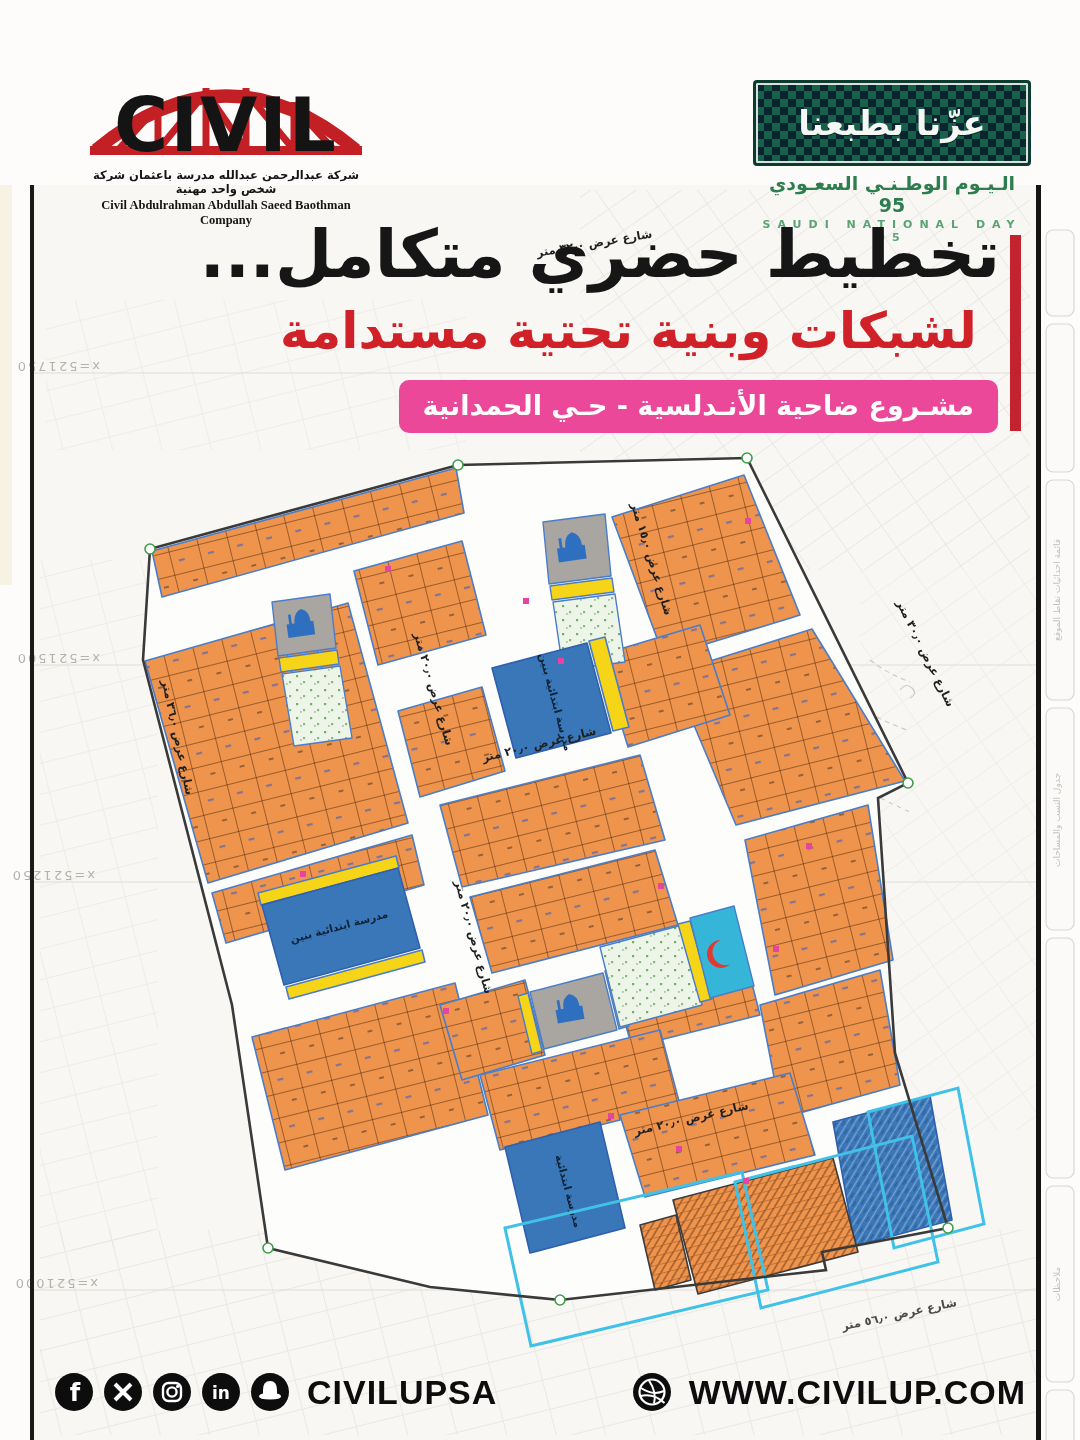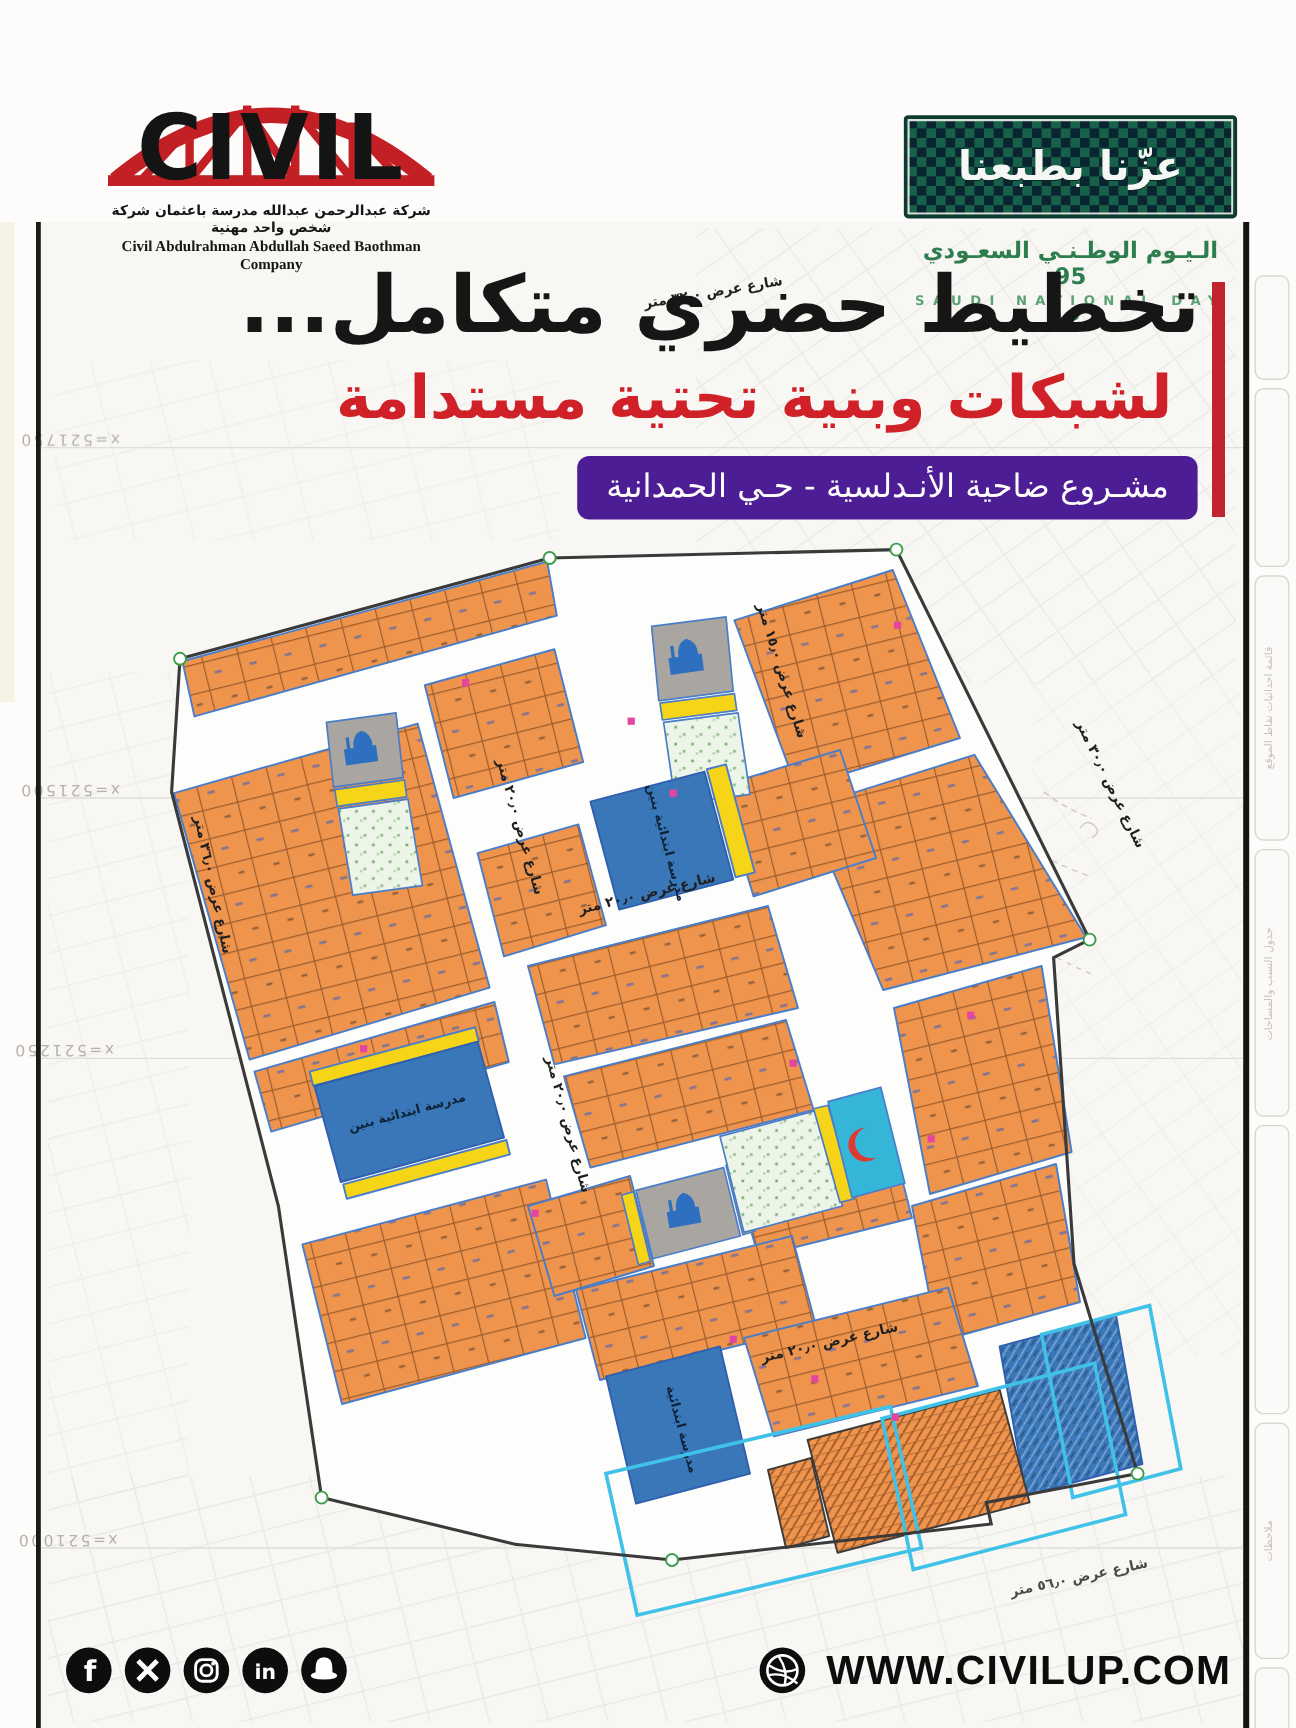--- a/index.html
+++ b/index.html
@@ -8,35 +8,35 @@
   .abs{position:absolute;}
   
   .logo-wrap{left:78px;top:80px;width:296px;text-align:center;}
   .logo-art{position:relative;width:296px;height:86px;}
   .logo-brand{position:absolute;left:0;top:4px;width:296px;text-align:center;
       font-family:"DejaVu Sans",sans-serif;font-weight:bold;font-size:74px;line-height:80px;
       letter-spacing:2px;color:#141414;transform:scaleY(1.02);}
   .logo-ar{font-size:11.5px;font-weight:bold;color:#151515;margin-top:2px;direction:rtl;}
   .logo-en{font-family:"Liberation Serif",serif;font-weight:bold;font-size:12.5px;color:#151515;margin-top:2px;}
   .badge-wrap{left:753px;top:80px;width:278px;text-align:center;}
-  .badge-box{position:relative;width:272px;height:80px;margin:16px auto;border-radius:4px;
+  .badge-box{position:relative;width:272px;height:80px;margin:0 auto;border-radius:4px;
       background-color:#0a2430;
       background-image:conic-gradient(#17614a 0 25%, transparent 0 50%, #17614a 0 75%, transparent 0);
       background-size:16px 16px;border:3px solid #0e3b2f;box-shadow:0 0 0 2px #d9e2da inset;
       display:flex;align-items:center;justify-content:center;}
   .badge-slogan{color:#f4f7f3;font-size:34px;font-weight:bold;direction:rtl;text-shadow:0 1px 0 #06281e;}
   .badge-ar{margin-top:6px;color:#2e7d4f;font-weight:bold;font-size:19px;direction:rtl;}
   .badge-en{margin-top:2px;color:#5ba274;font-weight:bold;font-size:11px;letter-spacing:7px;}
   
   .hl1{top:220px;right:80px;width:720px;text-align:center;direction:rtl;color:#161616;
        font-size:66px;font-weight:bold;line-height:1.05;white-space:nowrap;}
   .hl2{top:302px;right:80px;width:720px;text-align:left;direction:rtl;color:#cf2127;
        font-size:50px;font-weight:bold;white-space:nowrap;}
-  .banner{top:380px;right:82px;background:#4c1d95;color:#fefefe;direction:rtl;
-       font-size:27px;font-weight:normal;padding:10px 24px 12px;border-radius:10px;white-space:nowrap;}
+  .banner{top:380px;right:82px;background:#ec4899;color:#fefefe;direction:rtl;
+       font-size:27px;font-weight:bold;padding:10px 24px 12px;border-radius:10px;white-space:nowrap;}
   .redbar{left:1010px;top:235px;width:11px;height:196px;background:#c2232e;}
   
   .footer{left:54px;top:1366px;width:972px;height:52px;display:flex;align-items:center;
           justify-content:space-between;}
   .foot-left,.foot-right{display:flex;align-items:center;gap:9px;}
   .foot-text{font-family:"Liberation Sans",sans-serif;font-weight:bold;font-size:34px;color:#0d0d0d;
              letter-spacing:1px;margin-left:8px;}
   .icon-circle{width:40px;height:40px;}
   svg text{font-family:"DejaVu Sans",sans-serif;}
 </style>
@@ -280,20 +280,21 @@
         <circle cx="25.6" cy="14.4" r="1.6" fill="#fff"></circle>
       </svg>
       <svg class="icon-circle" viewBox="0 0 40 40">
         <circle cx="20" cy="20" r="19" fill="#0d0d0d"></circle>
         <text x="20" y="27" text-anchor="middle" font-size="17" font-weight="bold" fill="#fff">in</text>
       </svg>
       <svg class="icon-circle" viewBox="0 0 40 40">
         <circle cx="20" cy="20" r="19" fill="#0d0d0d"></circle>
         <path d="M20,9 q7,0 7,9 l0,3.5 q4,1 4,3 q0,3 -11,3 q-11,0 -11,-3 q0,-2 4,-3 l0,-3.5 q0,-9 7,-9 z" fill="#fff"></path>
       </svg>
+      <span class="foot-text">CIVILUPSA</span>
     </div>
     <div class="foot-right">
       <svg class="icon-circle" viewBox="0 0 40 40">
         <circle cx="20" cy="20" r="19" fill="#0d0d0d"></circle>
         <circle cx="20" cy="20" r="12.5" fill="none" stroke="#fff" stroke-width="2.2"></circle>
         <path d="M9,16 q12,8 23,3 M8.5,24 q13,-3 24,7 M17,8.5 q8,12 5,23" fill="none" stroke="#fff" stroke-width="2"></path>
       </svg>
       <span class="foot-text">WWW.CIVILUP.COM</span>
     </div>
   </div>

